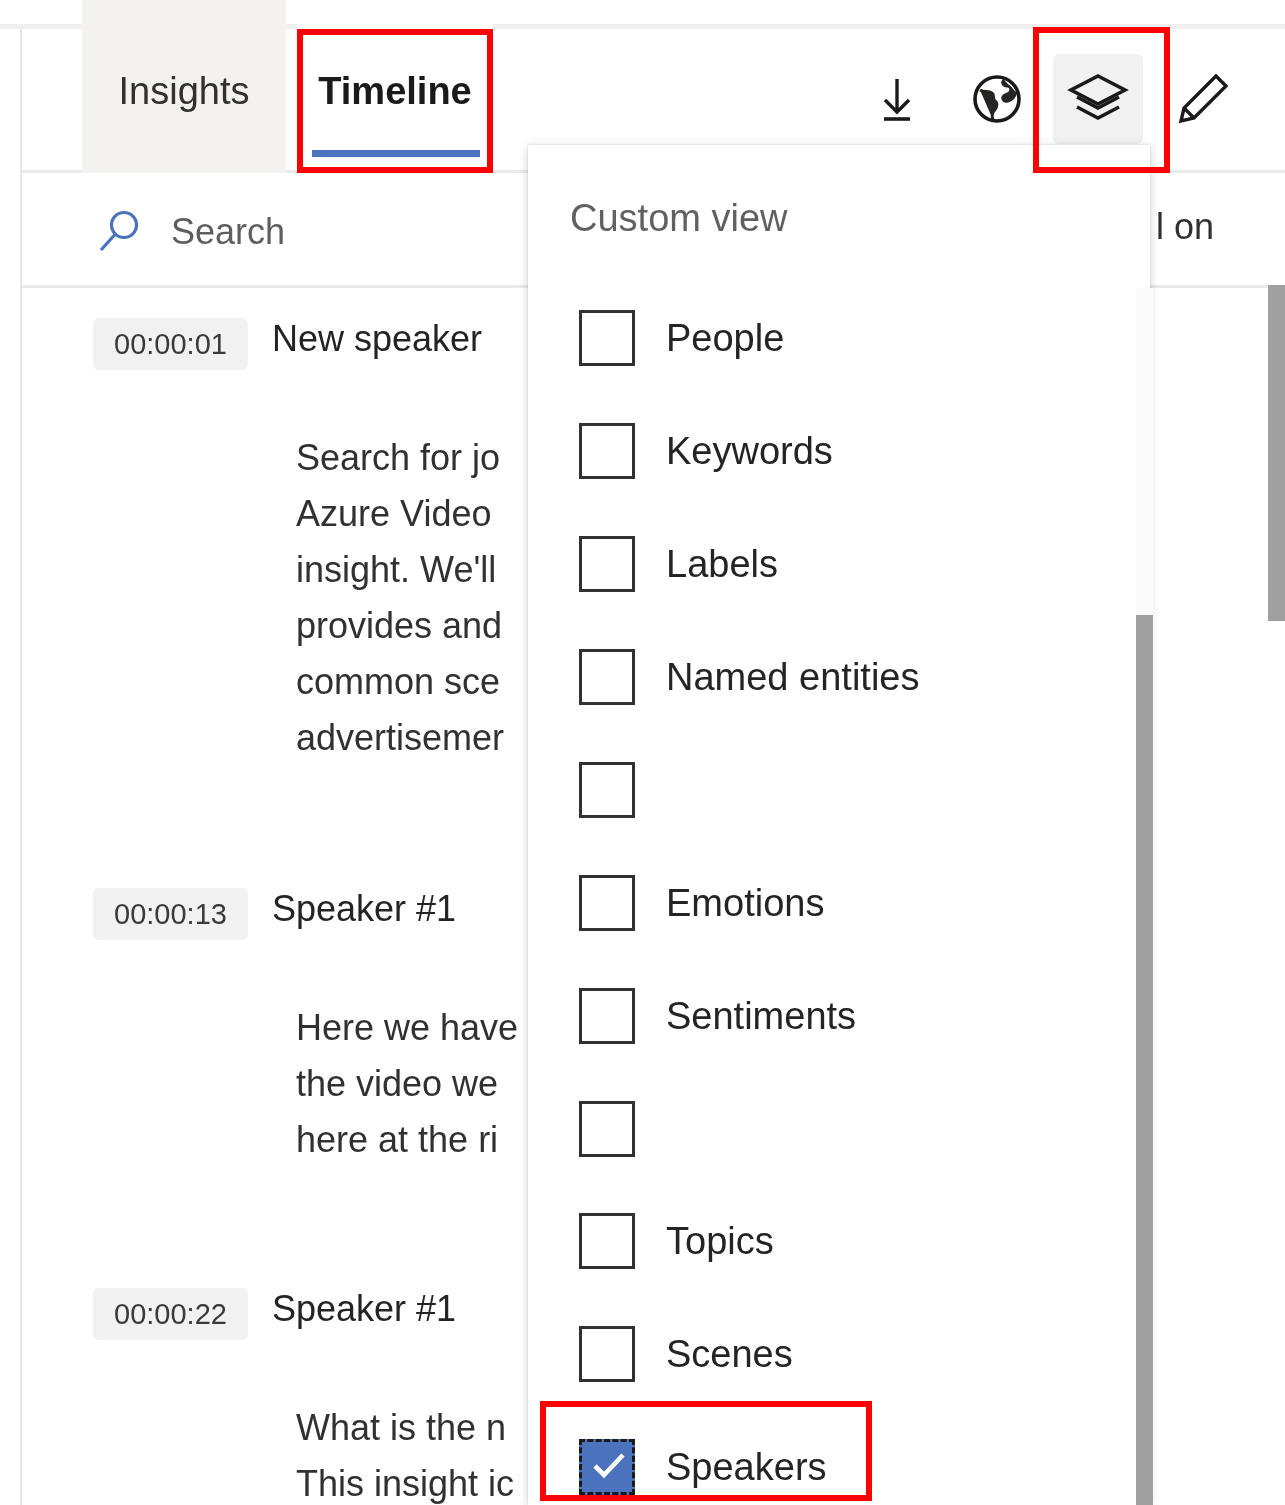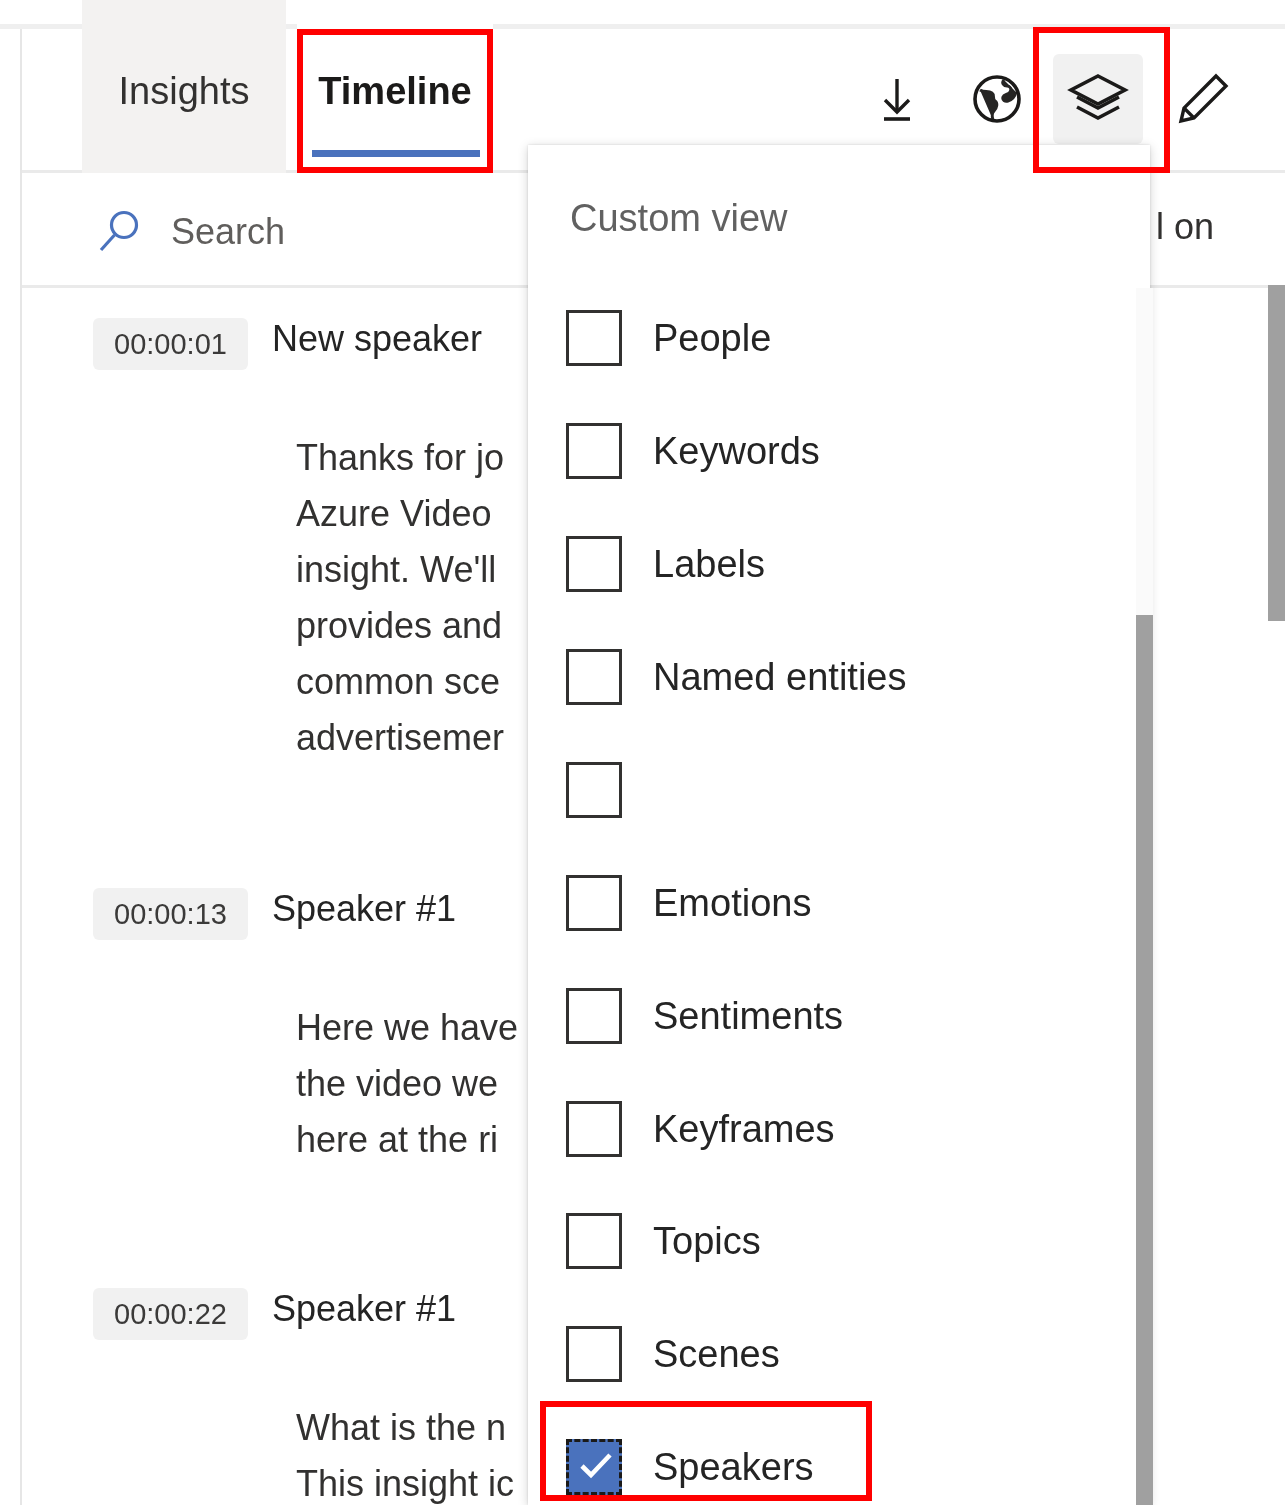--- a/index.html
+++ b/index.html
@@ -195,21 +195,21 @@
   }
   #dd-title {
     position: absolute;
     left: 42px; top: 52px;
     font-size: 38px;
     color: #616161;
     white-space: nowrap;
   }
   .dd-item {
     position: absolute;
-    left: 0;
+    left: 13px;
     width: 586px;
     height: 88px;
     display: flex;
     align-items: center;
     cursor: pointer;
   }
   .dd-cb {
     position: absolute;
     left: 566px;
     width: 56px;
@@ -334,21 +334,21 @@
 </div>
 <div id="search-input-hit"></div>
 <div id="search-placeholder">Search</div>
 <div id="right-partial-text">l on</div>
 
 <div id="transcript">
 
   <div class="tr-entry" style="top:0px;">
     <div class="tr-time" style="top:30px;">00:00:01</div>
     <div class="tr-speaker" style="top:30px;">New speaker</div>
-    <div class="tr-body" style="top:142px;">Thanks for jo
+    <div class="tr-body" style="top:142px;">Search for jo
 Azure Video
 insight. We'll
 provides and
 common sce
 advertisemer</div>
   </div>
 
   <div class="tr-entry" style="top:570px;">
     <div class="tr-time" style="top:30px;">00:00:13</div>
     <div class="tr-speaker" style="top:30px;">Speaker #1</div>
@@ -399,21 +399,20 @@
   <span class="dd-label">Emotions</span>
 </div>
 
 <div class="dd-item" style="top:972px;">
   <span class="dd-cb"></span>
   <span class="dd-label">Sentiments</span>
 </div>
 
 <div class="dd-item" style="top:1085px;">
   <span class="dd-cb"></span>
-  <span class="dd-label">Keyframes</span>
 </div>
 
 <div class="dd-item" style="top:1197px;padding-left:44px;">
   <span class="dd-cb"></span>
   <span class="dd-label">Topics</span>
 </div>
 
 <div class="dd-item" style="top:1310px;">
   <span class="dd-cb"></span>
   <span class="dd-label">Scenes</span>

